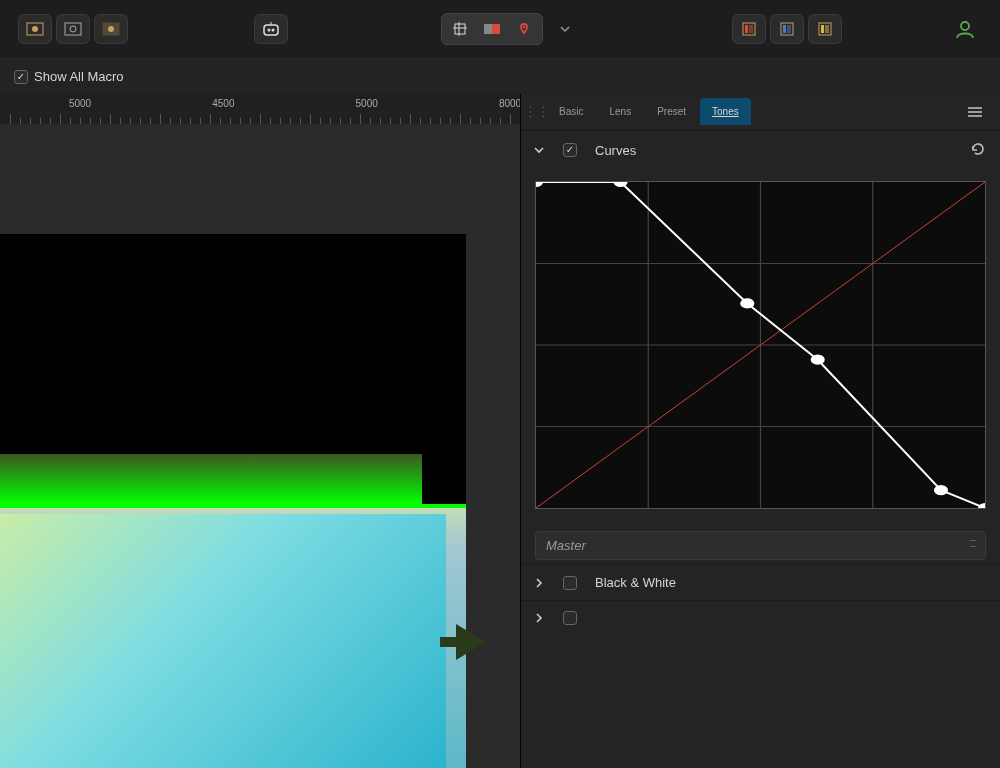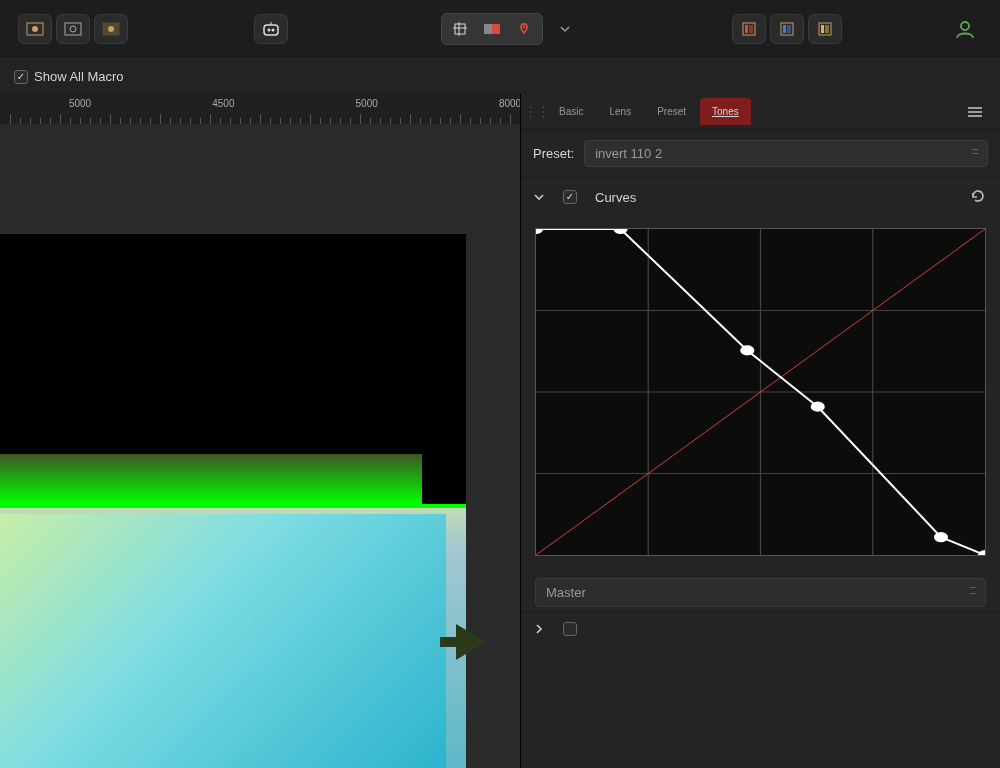--- a/index.html
+++ b/index.html
@@ -44,39 +44,39 @@
   .film{position:absolute;left:0;right:0;top:220px;bottom:0;background:linear-gradient(180deg,#2b4018 0%, #3d5a1f 8%, #0f0 8%, #0f0 9%, #d6e6a6 9%, #a2c8d2 30%, #5db8c8 100%);}
   .film .edge{position:absolute;right:0;top:0;width:44px;height:50px;background:#000;}
   .film .strip{position:absolute;left:0;right:0;top:0;height:54px;background:linear-gradient(180deg,#3e5623 0%,#0f0 92%,#0f0 100%);}
   .film .neg{position:absolute;left:0;right:20px;top:60px;bottom:0;background:linear-gradient(135deg,#c6e0b0 0%,#8ed0d4 40%,#4aa9bb 100%);filter:saturate(1.3) contrast(1.1);}
   .arrow{position:absolute;right:34px;top:500px;width:0;height:0;border-top:18px solid transparent;border-bottom:18px solid transparent;border-left:30px solid #2a3a1a;}
   .arrow::before{content:"";position:absolute;right:28px;top:-5px;width:18px;height:10px;background:#2a3a1a;}
   
   .panel{flex:1;background:var(--bg-panel);display:flex;flex-direction:column;border-left:1px solid #000;}
   .tabs{height:36px;display:flex;align-items:center;padding:0 8px;gap:2px;border-bottom:1px solid #1a1a1a;}
   .tab{padding:8px 12px;color:var(--text-1);cursor:pointer;border-radius:4px 4px 0 0;font-size:10px;}
-  .tab.active{color:var(--text-0);background:#7f1d1d;text-decoration:underline;}
+  .tab.active{color:var(--text-0);background:#0c4a6e;text-decoration:underline;}
   .tabs .grip{width:16px;color:#555;display:flex;justify-content:center;}
   .tabs .menu{margin-left:auto;width:24px;text-align:center;color:var(--text-1);cursor:pointer;}
   .preset-row{display:flex;align-items:center;padding:10px 12px;gap:10px;font-size:13px;}
   .preset-row .select{flex:1;background:#2f2f2f;border:1px solid #3c3c3c;border-radius:4px;padding:5px 10px;color:var(--text-1);position:relative;}
   .preset-row .select::after{content:"";position:absolute;right:8px;top:5px;width:8px;height:14px;background:
      linear-gradient(#888,#888) center/6px 1px no-repeat,
      linear-gradient(#888,#888) center 3px/6px 1px no-repeat;
      opacity:.6;}
   .section{border-top:1px solid #1b1b1b;}
   .sec-head{display:flex;align-items:center;padding:10px 12px;gap:18px;}
   .chev{width:12px;height:12px;display:inline-block;}
   .chkbox{width:14px;height:14px;border:1px solid #666;border-radius:3px;display:inline-flex;align-items:center;justify-content:center;font-size:10px;color:#ddd;background:#2b2b2b;}
   .chkbox.on::after{content:"✓";line-height:1;}
   .sec-head .title{flex:1;}
   .reset-icn{width:18px;height:18px;cursor:pointer;color:var(--text-1);}
   .curve-wrap{padding:12px 14px;}
   .curve-box{width:100%;aspect-ratio:440/320;background:#0c0c0c;border:1px solid #555;position:relative;}
-  .channel-row{margin:10px 14px 4px;background:#2d2d2d;border:1px solid #3a3a3a;border-radius:4px;padding:6px 10px;color:var(--text-1);position:relative;}
+  .channel-row{margin:10px 14px 4px;background:#2d2d2d;border:1px solid #3a3a3a;border-radius:4px;padding:6px 10px;color:var(--text-1);position:relative;font-style:italic;}
   .channel-row::after{content:"";position:absolute;right:8px;top:6px;width:8px;height:12px;opacity:.5;
      background:linear-gradient(#888,#888) center 2px/6px 1px no-repeat,
                 linear-gradient(#888,#888) center 8px/6px 1px no-repeat;}
   
   svg{display:block;}
 </style>
 </head>
 <body>
 
 <div class="toolbar">
@@ -263,26 +263,20 @@
       <div class="tab active">Tones</div>
       <div class="menu">
         <svg width="14" height="12">
             <line x1="0" y1="2" x2="14" y2="2" stroke="#bbb" stroke-width="1.6"></line>
             <line x1="0" y1="6" x2="14" y2="6" stroke="#bbb" stroke-width="1.6"></line>
             <line x1="0" y1="10" x2="14" y2="10" stroke="#bbb" stroke-width="1.6"></line>
           </svg>
       </div>
     </div>
 
-    <div class="preset-row">
-      <span>Preset:</span>
-      <div class="select">
-        <span>invert 110 2</span>
-      </div>
-    </div>
 
     <div class="section">
       <div class="sec-head">
         <svg class="chev" width="12" height="12">
             <path d="M2 4 L6 8 L10 4" fill="none" stroke="#ccc" stroke-width="1.6"></path>
           </svg>
         <span class="chkbox on"></span>
         <span class="title">Curves</span>
         <svg class="reset-icn" width="16" height="16">
             <path d="M3 8 A5 5 0 1 1 5 12" fill="none" stroke="#bbb" stroke-width="1.6"></path>
@@ -309,24 +303,33 @@
                 <circle cx="255" cy="255" r="4" fill="#fff" vector-effect="non-scaling-stroke"></circle>
               </svg>
           </div>
         </div>
         <div class="channel-row">
           <span>Master</span>
         </div>
       </div>
     </div>
 
-
     <div class="section collapsed">
       <div class="sec-head">
         <svg class="chev" width="12" height="12">
             <path d="M4 2 L8 6 L4 10" fill="none" stroke="#ccc" stroke-width="1.6"></path>
           </svg>
         <span class="chkbox"></span>
+        <span class="title">Black &amp; White</span>
+      </div>
+    </div>
+
+    <div class="section collapsed">
+      <div class="sec-head">
+        <svg class="chev" width="12" height="12">
+            <path d="M4 2 L8 6 L4 10" fill="none" stroke="#ccc" stroke-width="1.6"></path>
+          </svg>
+        <span class="chkbox"></span>
       </div>
     </div>
 
   </div>
 </div>
 
 </body></html>

